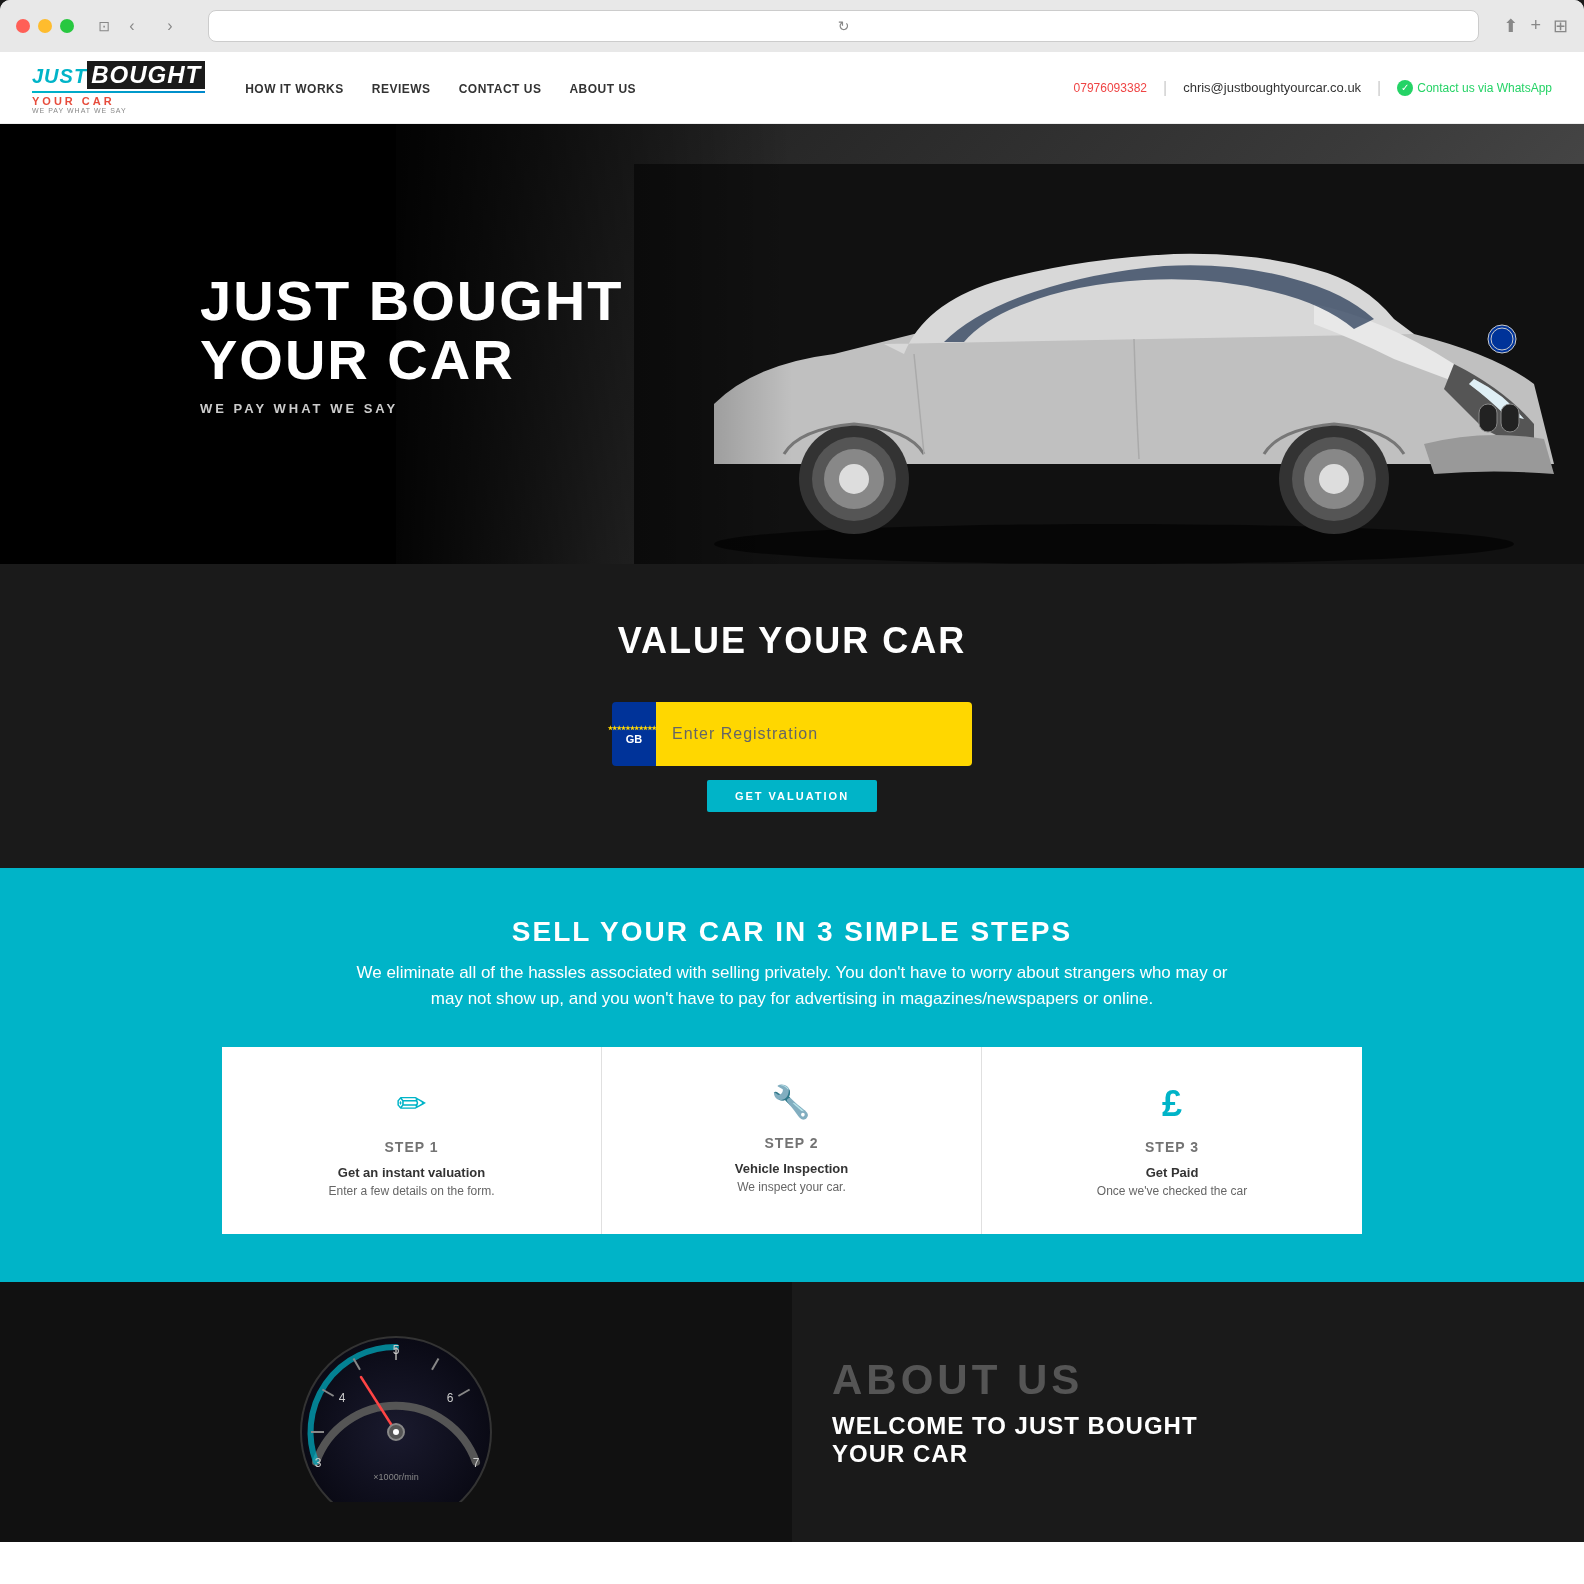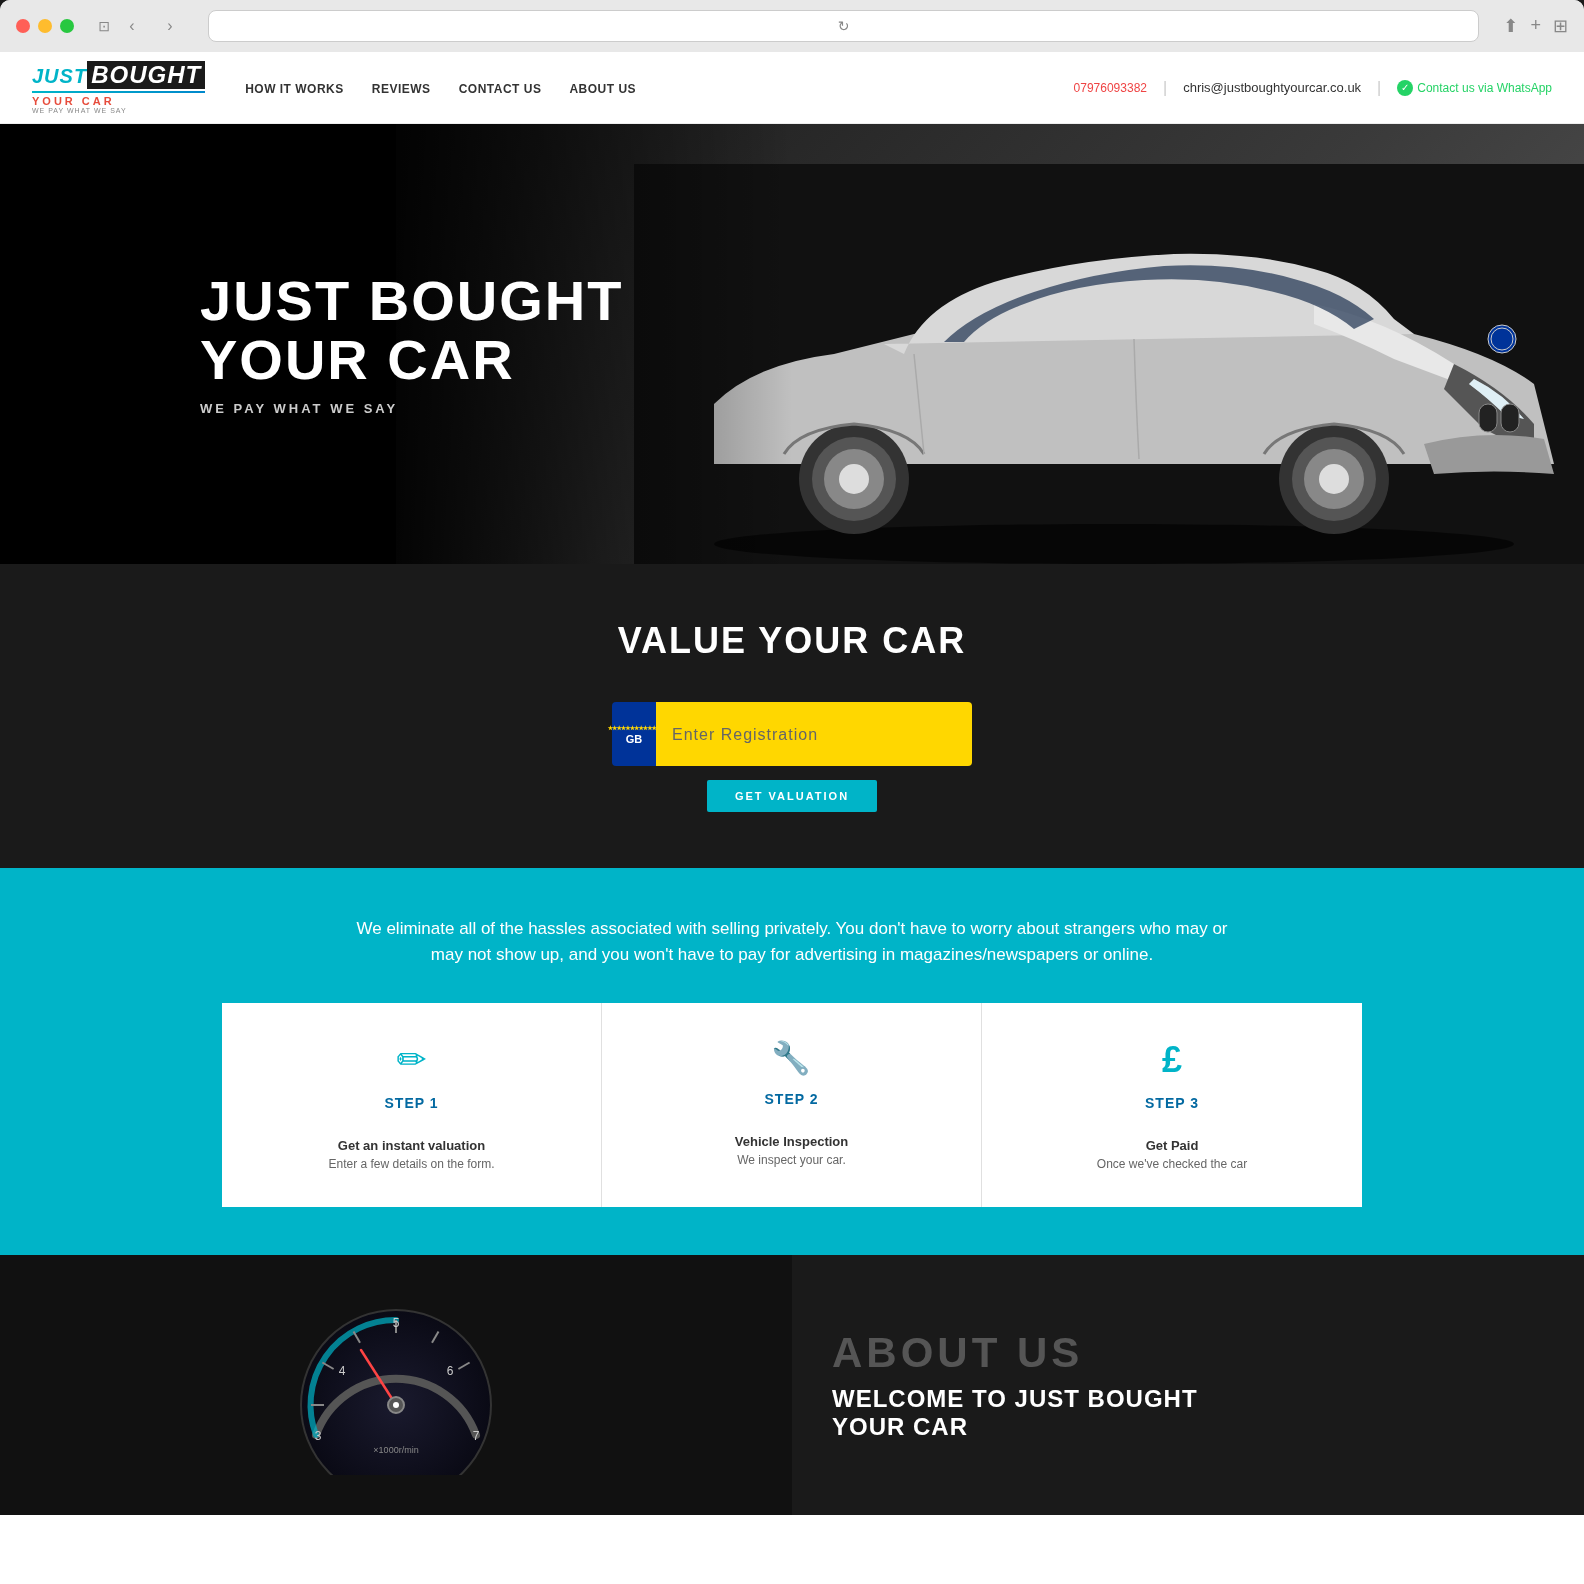--- a/index.html
+++ b/index.html
@@ -253,21 +253,21 @@
     .gb-text {
       font-size: 11px;
       font-weight: bold;
       color: white;
     }
     .reg-input {
       flex: 1;
       background: #FFD700;
       border: none;
       padding: 16px 16px;
-      font-size: 19px;
+      font-size: 16px;
       font-weight: 700;
       color: #333;
       outline: none;
       letter-spacing: 1px;
       border-radius: 0 4px 4px 0;
     }
     .reg-input::placeholder {
       color: #666;
       font-weight: 500;
       font-size: 16px;
@@ -327,24 +327,24 @@
       border-right: none;
     }
     .step-icon {
       font-size: 36px;
       color: #00b4c8;
       margin-bottom: 14px;
     }
     .step-label {
       font-size: 14px;
       font-weight: 700;
-      color: #0369a1;
+      color: #737373;
       text-transform: uppercase;
       letter-spacing: 1px;
-      margin-bottom: 27px;
+      margin-bottom: 10px;
     }
     .step-desc-title {
       font-size: 13px;
       color: #333;
       font-weight: 600;
       margin-bottom: 4px;
     }
     .step-desc-text {
       font-size: 12px;
       color: #666;
@@ -517,20 +517,21 @@
           <span class="gb-stars">★★★★★★★★★★★★</span>
           <span class="gb-text">GB</span>
         </div>
         <input type="text" class="reg-input" placeholder="Enter Registration" style="">
       </div>
       <button class="get-valuation-btn">GET VALUATION</button>
     </div>
   </section>
 
   <section class="steps-section">
+    <h2 class="steps-title">SELL YOUR CAR IN 3 SIMPLE STEPS</h2>
     <p class="steps-desc">We eliminate all of the hassles associated with selling privately. You don't have to worry about strangers who may or may not show up, and you won't have to pay for advertising in magazines/newspapers or online.</p>
     <div class="steps-cards">
 
       <div class="step-card">
         <div class="step-icon">✏</div>
         <div class="step-label">STEP 1</div>
         <div class="step-desc-title">Get an instant valuation</div>
         <div class="step-desc-text">Enter a few details on the form.</div>
       </div>
 

